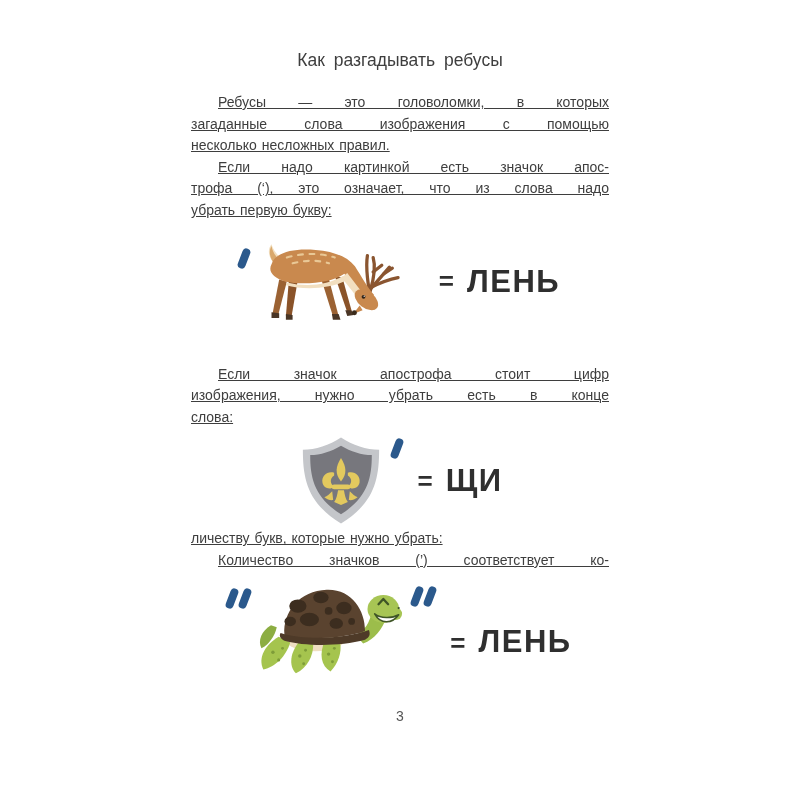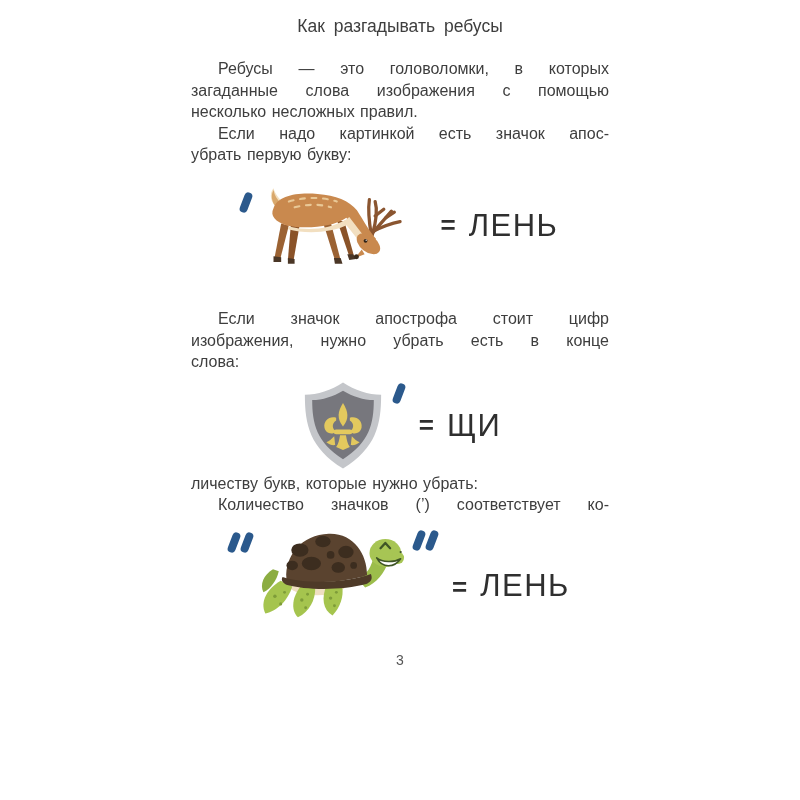--- a/index.html
+++ b/index.html
@@ -12,34 +12,36 @@
   html, body {
     margin: 0; padding: 0;
     width: 800px; height: 800px;
     background: var(--page-bg);
     font-family: "Liberation Sans", sans-serif;
     color: var(--text);
     overflow: hidden;
   }
   .page {
     width: 418px;
-    margin: 16px auto;
+    margin: 0 auto;
+    padding-top: 50px;
     position: relative;
   }
   .title {
     text-align: center;
     font-size: 17.5px;
     word-spacing: 4px;
     margin: 0 0 21px 0;
     font-weight: 400;
   }
   .para {
-    font-size: 16px;
+    font-size: 14px;
     line-height: 21.6px;
     word-spacing: 1px;
+    text-decoration: underline;
   }
   .tline { text-align: justify; text-align-last: justify; }
   .tline.first { text-indent: 27px; }
   .tline.last  { text-align-last: left; }
 
   .example {
     display: flex;
     align-items: center;
     justify-content: center;
   }
@@ -60,21 +62,21 @@
   .self-top { align-self: flex-start; }
 
   .equals {
     font-size: 26px;
     font-weight: 700;
     color: var(--answer);
     margin: 0 13px 0 16px;
   }
   .answer {
     font-size: 31px;
-    font-weight: 400;
+    font-weight: 700;
     letter-spacing: 1.5px;
     color: var(--answer);
     text-align: center;
   }
   .pagenum {
     text-align: center;
     font-size: 14px;
     color: #555;
     margin-top: 26px;
   }
@@ -88,20 +90,21 @@
   <div class="title">Как разгадывать ребусы</div>
 
   <div class="para">
       <div class="tline first">Ребусы — это головоломки, в которых</div>
       <div class="tline">загаданные слова изображения с помощью</div>
       <div class="tline last">несколько несложных правил.</div>
     </div>
 
   <div class="para">
       <div class="tline first">Если надо картинкой есть значок апос-</div>
+      <div class="tline">трофа (‘), это означает, что из слова надо</div>
       <div class="tline last">убрать первую букву:</div>
     </div>
 
   <div class="example ex-deer">
     <span class="apos self-top" style="margin-top:8px; margin-right:12px;"></span>
     <svg width="163" height="82" viewBox="0 0 170 85" aria-hidden="true">
 
       <path d="M16,24 C9,18 7,9 12,3 C14,10 19,15 23,19 Z" fill="#F2DFC0"></path>
       <path d="M14,22 C10,17 9,10 12,5 C13,11 16,15 19,18 Z" fill="#D9A86C"></path>
 

